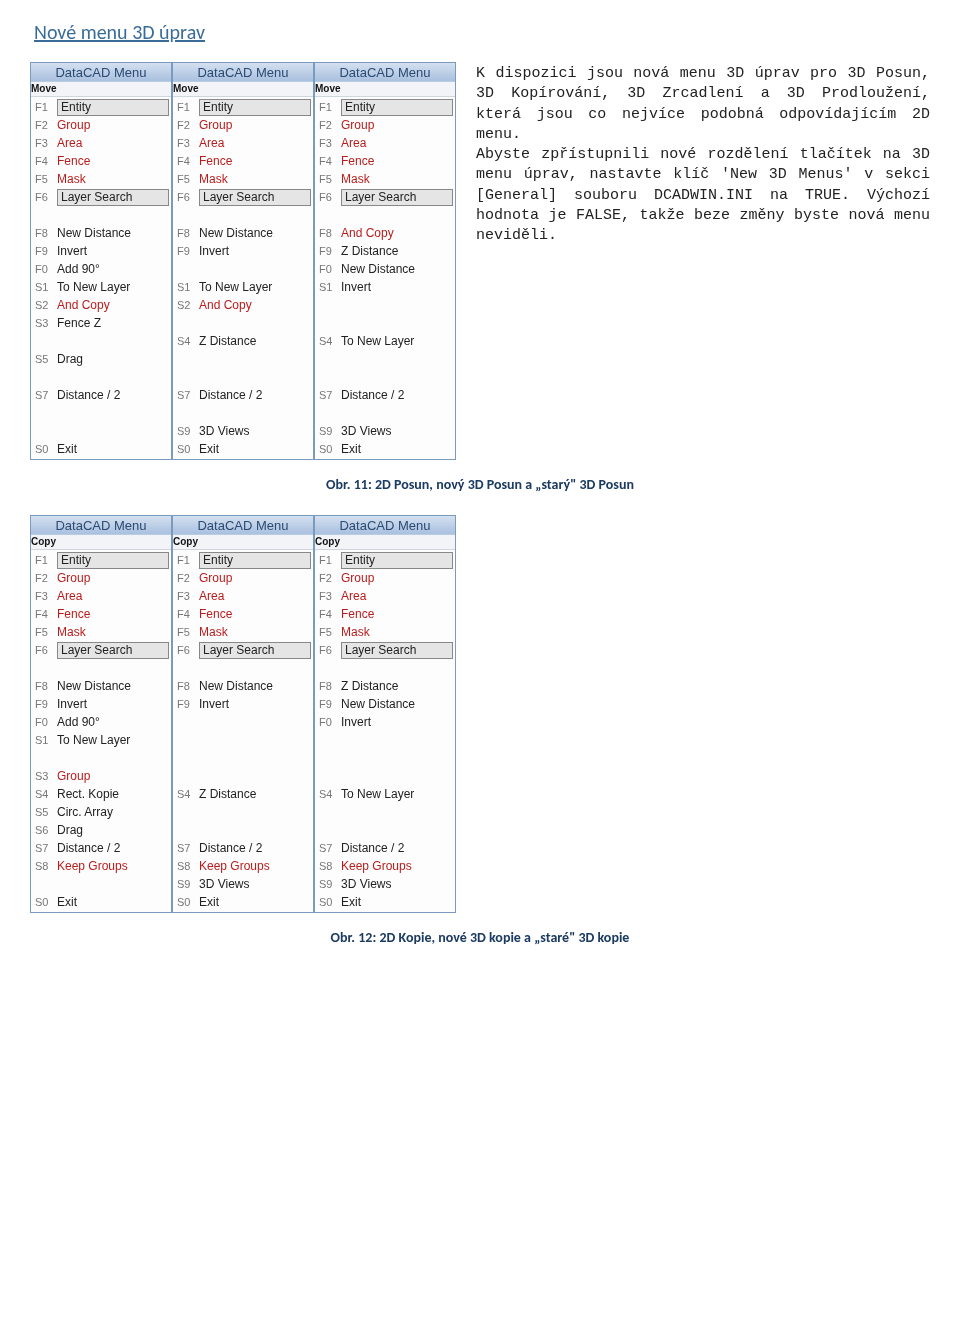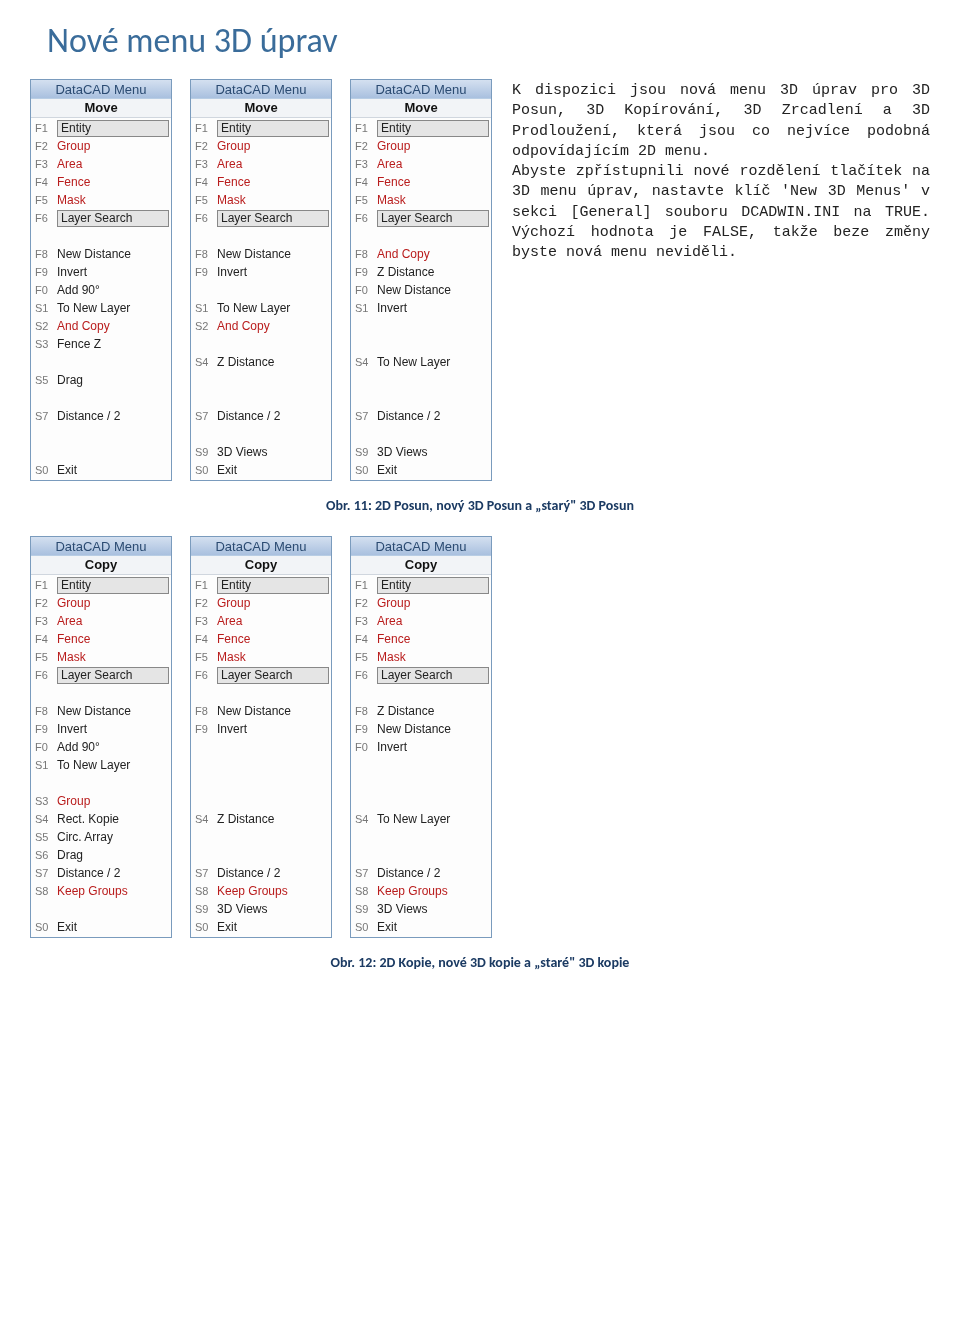--- a/index.html
+++ b/index.html
@@ -5,33 +5,34 @@
   body {
     margin: 0;
     padding: 20px 30px;
     font-family: Verdana, Arial, sans-serif;
     background: #fff;
     color: #333;
     width: 900px;
   }
   h1 {
     font-family: Calibri, Verdana, sans-serif;
-    font-size: 34px;
+    font-size: 20px;
     font-weight: 400;
     color: #3a6c9a;
-    margin: 0 0 18px 17px;
+    margin: 0 0 18px 4px;
+    text-decoration: underline;
   }
   .top-section {
     display: flex;
     gap: 20px;
     align-items: flex-start;
   }
   .menus-row {
     display: flex;
-    gap: 18px;
+    gap: 0;
   }
   .side-text {
     flex: 1;
     font-family: Liberation Mono, monospace;
     font-size: 15px;
     color: #222;
     text-align: justify;
     line-height: 1.35;
     padding-top: 2px;
   }
@@ -45,24 +46,23 @@
   }
   .menu-header {
     background: linear-gradient(#d4e0f0, #a9c0df);
     color: #2b4b72;
     text-align: center;
     font-size: 13px;
     padding: 2px 0 1px 0;
     border-bottom: 1px solid #b8cde4;
   }
   .menu-subheader {
-    text-align: center;
     font-weight: bold;
     color: #111;
-    font-size: 13px;
+    font-size: 10px;
     padding: 1px 0 2px 0;
     background: #f2f4f7;
     border-bottom: 1px solid #d0d6de;
   }
   .menu-body {
     padding: 1px 2px 1px 2px;
   }
   .menu-row {
     display: flex;
     align-items: center;

